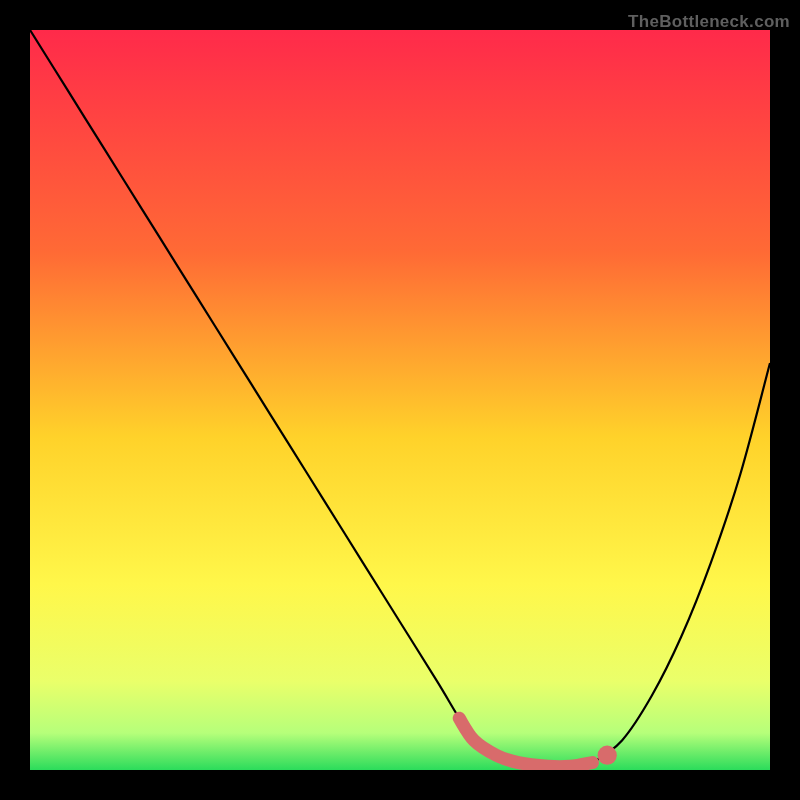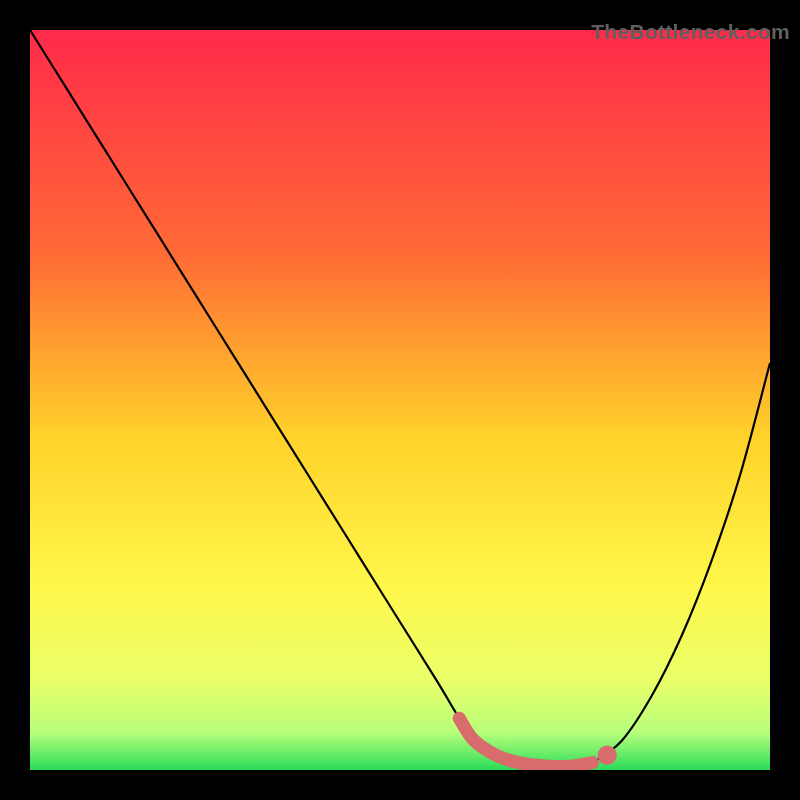--- a/index.html
+++ b/index.html
@@ -5,24 +5,24 @@
   * { margin: 0; padding: 0; box-sizing: border-box; }
   html, body { width: 800px; height: 800px; overflow: hidden; background: #000; }
   .frame {
     position: relative;
     width: 800px;
     height: 800px;
     background: #000;
   }
   .watermark {
     position: absolute;
-    top: 20px;
+    top: 12px;
     right: 10px;
     font-family: Arial, Helvetica, sans-serif;
-    font-size: 21px;
+    font-size: 17px;
     font-weight: 600;
     color: #5f5f5f;
     letter-spacing: 0.3px;
     z-index: 10;
   }
   .plot {
     position: absolute;
     left: 30px;
     top: 30px;
     width: 740px;

